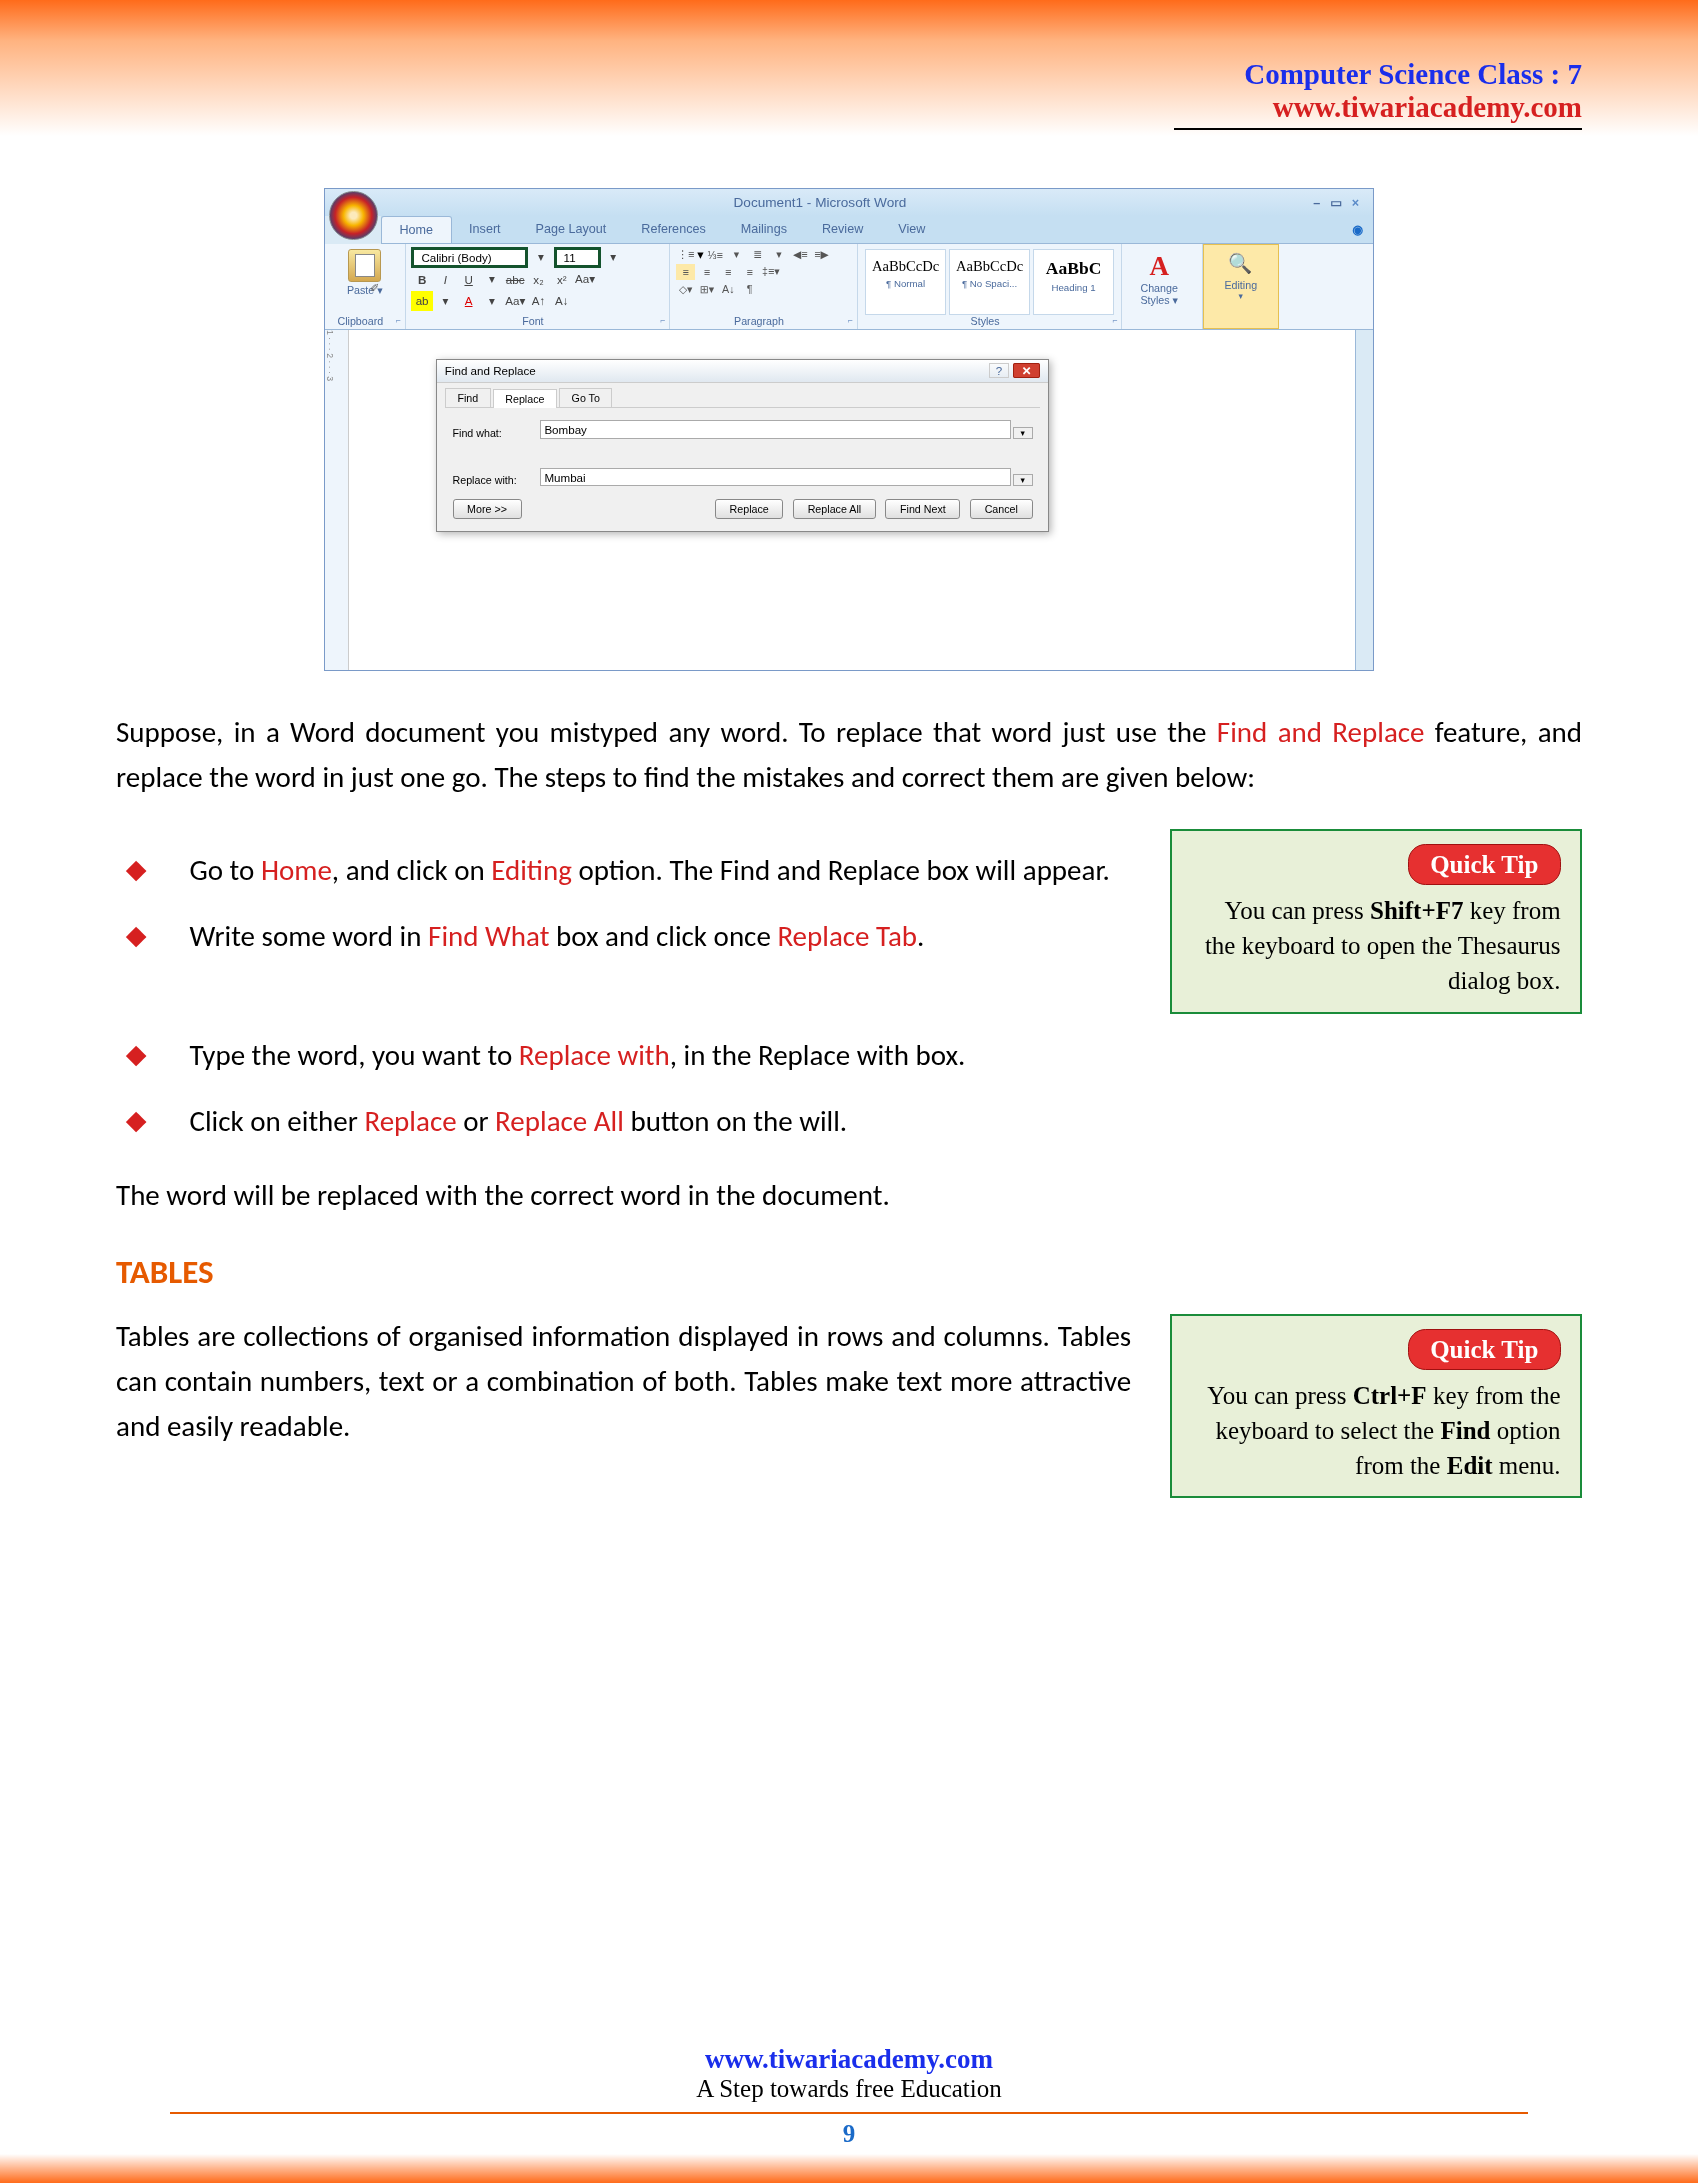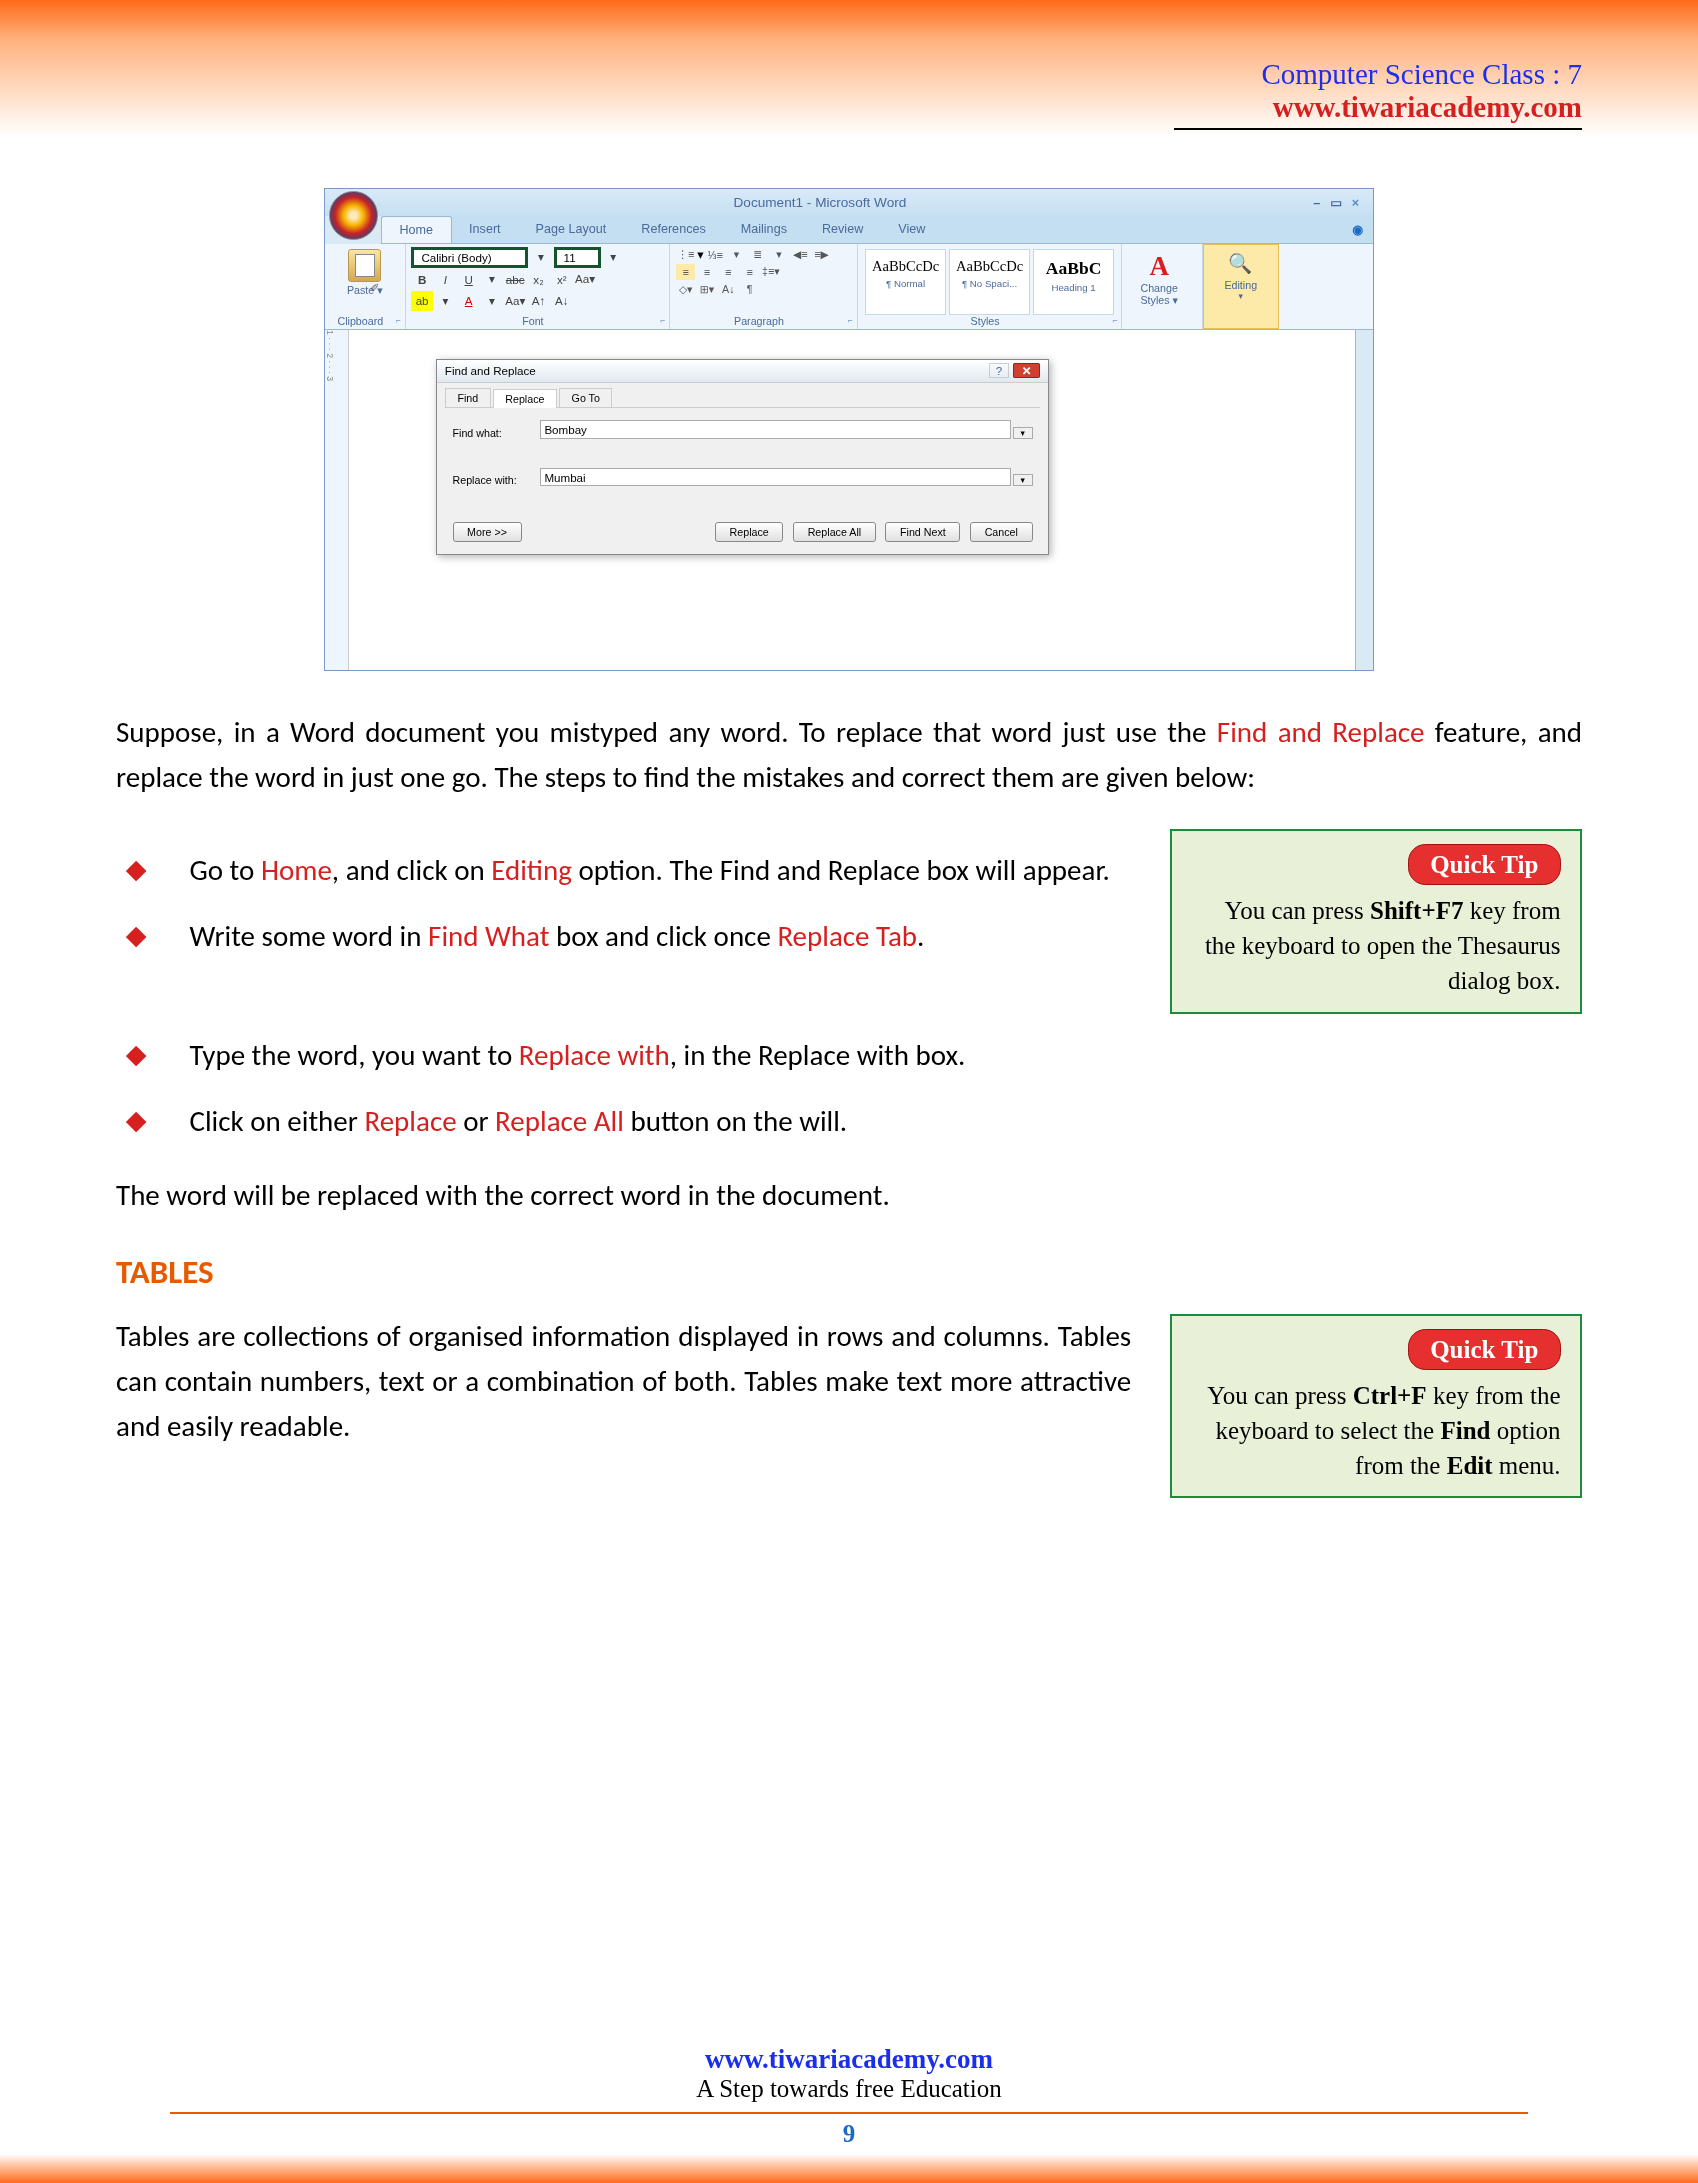--- a/index.html
+++ b/index.html
@@ -1,19 +1,19 @@
 <!DOCTYPE html>
 <html><head>
 <meta charset="utf-8">
 <style>
 body{margin:0;font-family:Calibri,Arial,sans-serif;background:#fff;width:1698px;height:2183px;position:relative}
 .page{padding:39px 116px 0;position:relative;height:100%;box-sizing:border-box}
 .top-gradient{position:absolute;top:0;left:0;right:0;height:136px;background:linear-gradient(180deg,#ff6b1a 0%,#ffb380 30%,#fff 100%);z-index:0}
 .header{position:relative;z-index:1;text-align:right;padding-top:19.4px}
-.header-title{color:#1a2eeb;font-weight:normal;font-size:29px;font-family:'Times New Roman',serif}
+.header-title{color:#1a2eeb;font-weight:bold;font-size:29px;font-family:'Times New Roman',serif}
 .header-url{color:#d62020;font-weight:bold;font-size:29px;font-family:'Times New Roman',serif}
 .header-divider{border-top:2.9px solid #000;width:408px;margin-left:auto;margin-top:3.9px}
 .word-window{margin:58px auto 39px;width:1048px;background:#daeaf5;border:1px solid #7a9ac8;font-family:'Segoe UI',Tahoma,sans-serif;font-size:12.6px;position:relative;z-index:1}
 .word-titlebar{display:flex;align-items:center;justify-content:space-between;height:27px;background:linear-gradient(180deg,#d9eaf8,#c5dff2);padding:0 7.8px;color:#4a6a9c}
 .word-title{flex:1;text-align:center;font-size:13.6px}
 .win-btns span{display:inline-block;width:19.4px;text-align:center;color:#4a6a9c;font-weight:bold}
 .office-btn{width:47px;height:47px;background:radial-gradient(circle,#fceabb 10%,#f8b500 30%,#c62128 55%,#1a4d8f 80%);border-radius:50%;position:absolute;top:1.9px;left:3.9px;border:1px solid #888}
 .tabs{display:flex;margin-left:56px;background:#c5dff2;border-bottom:1px solid #9ab8d8}
 .tab{padding:5.8px 17.5px;color:#4a6a9c;cursor:pointer}
 .tab.active{background:#eef5fc;border:1px solid #9ab8d8;border-bottom:none;border-radius:2.9px 2.9px 0 0}
@@ -51,21 +51,21 @@
 .dlg-close{background:#d04030;color:#fff;padding:0 7.8px;border:1px solid #a02010;border-radius:1.9px;font-weight:bold}
 .dlg-help{border:1px solid #ccc;padding:0 5.8px;margin-right:3.9px;color:#4a6a9c}
 .dlg-tabs{display:flex;margin:5.8px 7.8px 0;border-bottom:1px solid #ccc}
 .dlg-tab{padding:2.9px 11.6px;border:1px solid #ccc;border-bottom:none;background:#f0f0f0;margin-right:1.9px;font-size:10.7px}
 .dlg-tab.active{background:#fff;position:relative;top:1px}
 .dlg-body{padding:11.6px 15.5px;background:#f0f0f0}
 .dlg-row{display:flex;align-items:flex-end;margin-bottom:3px}
 .dlg-label{width:87px;font-size:10.7px}
 .dlg-input{flex:1;border:1px solid #aaa;padding:1.9px 3.9px;background:#fff;font-size:11.6px}
 .dlg-dd{width:17.5px;border:1px solid #aaa;background:#f0f0f0;text-align:center;font-size:8.7px;margin-left:1.9px}
-.dlg-buttons{display:flex;justify-content:flex-start;gap:9.7px;margin-top:36px}
+.dlg-buttons{display:flex;justify-content:flex-start;gap:9.7px;margin-top:13px}
 .dlg-btn{border:1px solid #888;background:linear-gradient(#fff,#e0e0e0);padding:2.9px 13.6px;font-size:10.7px;border-radius:2.9px}
 .dlg-btn.more{margin-right:auto}
 .content{font-size:29px;line-height:1.55;text-align:justify;position:relative;z-index:1;margin-top:19.4px}
 .red{color:#d62020}
 .bullets{list-style:none;padding:0;margin:19.4px 0}
 .bullets li{display:flex;margin-bottom:21.3px;text-align:justify}
 .bullet-mark{color:#d62020;font-size:27px;margin-right:43px;margin-left:9.7px}
 .bullet-text{flex:1}
 .row-flex{display:flex;gap:39px;align-items:flex-start}
 .tip-box{border:2.9px solid #1a8c3a;background:#e8f0d8;padding:13.6px 19.4px;width:369px;font-size:25px;text-align:right;font-family:'Comic Sans MS',cursive;line-height:1.4;flex-shrink:0}

